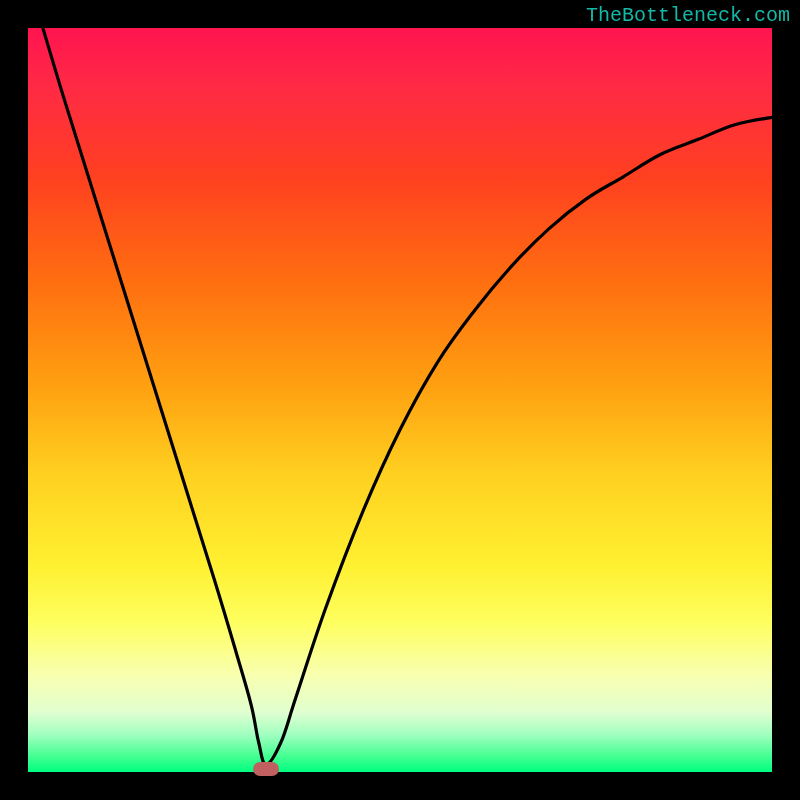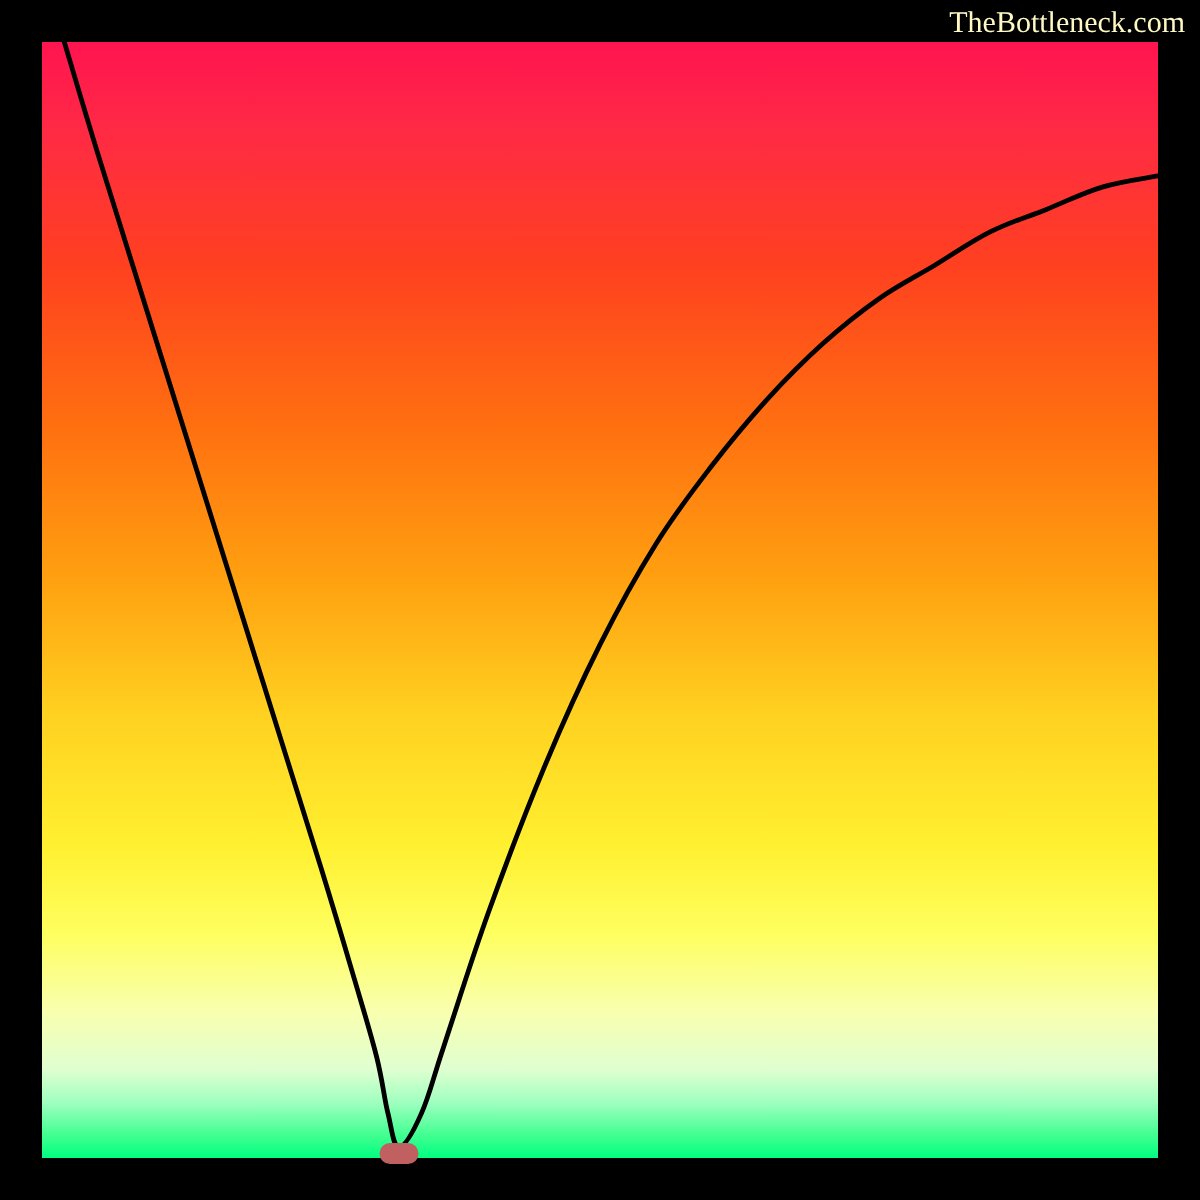--- a/index.html
+++ b/index.html
@@ -35,24 +35,24 @@
       #e0ffd0 92%,
       #a0ffc0 95%,
       #40ff90 98%,
       #00ff80 100%
     );
   }
   .watermark {
     position: absolute;
     top: 4px;
     right: 10px;
-    color: #fef9c3;
+    color: #14b8a6;
     font-size: 20px;
     font-weight: 500;
-    font-family: Liberation Serif, serif;
+    font-family: Liberation Mono, monospace;
     z-index: 10;
   }
   svg.curve {
     position: absolute;
     left: 0;
     top: 0;
     width: 744px;
     height: 744px;
   }
   .marker {

